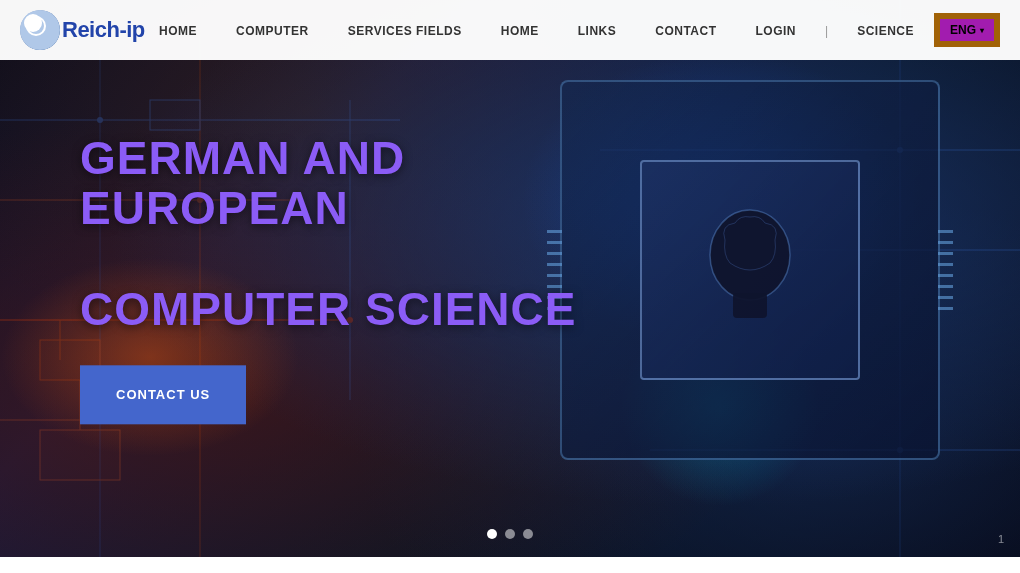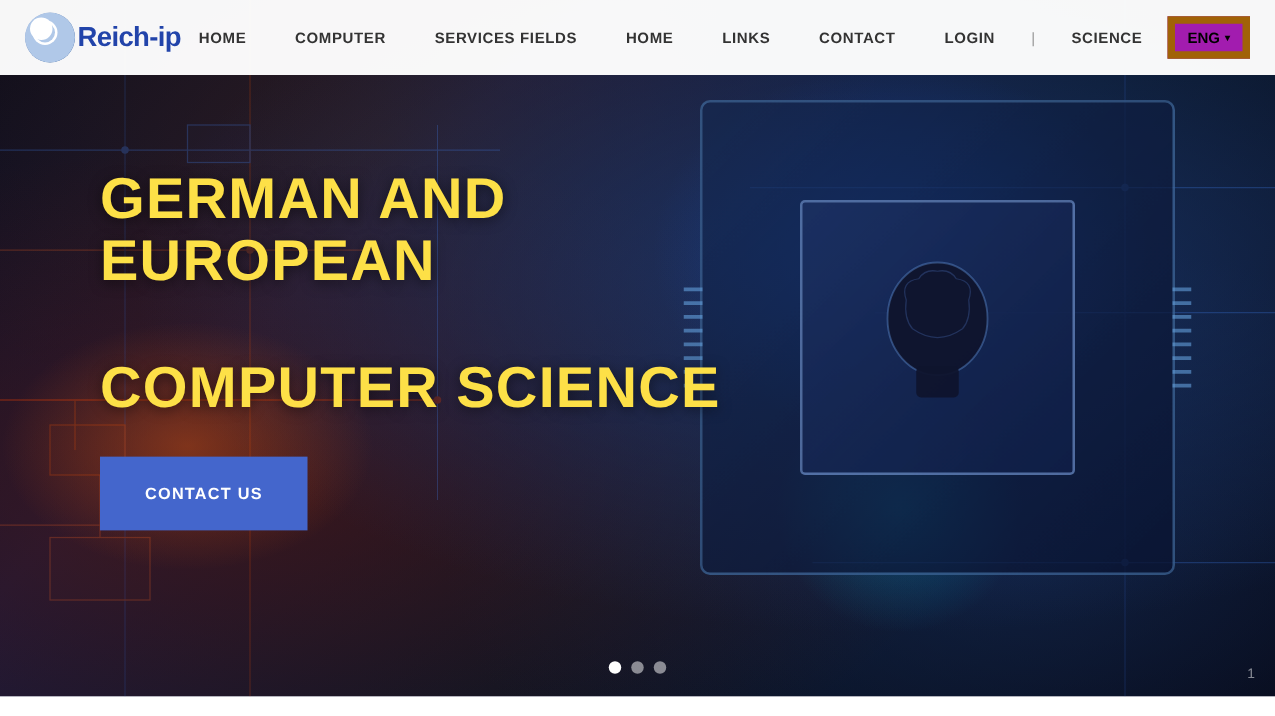--- a/index.html
+++ b/index.html
@@ -219,21 +219,21 @@
       top: 50%;
       left: 80px;
       transform: translateY(-50%);
       z-index: 5;
       max-width: 540px;
     }
 
     .hero-title {
       font-size: 46px;
       font-weight: 900;
-      color: #fde047;
+      color: #8b5cf6;
       line-height: 1.1;
       text-transform: uppercase;
       letter-spacing: 1px;
       text-shadow: 0 2px 10px rgba(0,0,0,0.5);
       margin-bottom: 30px;
     }
 
     .contact-us-btn {
       background: #4466cc;
       color: white;

